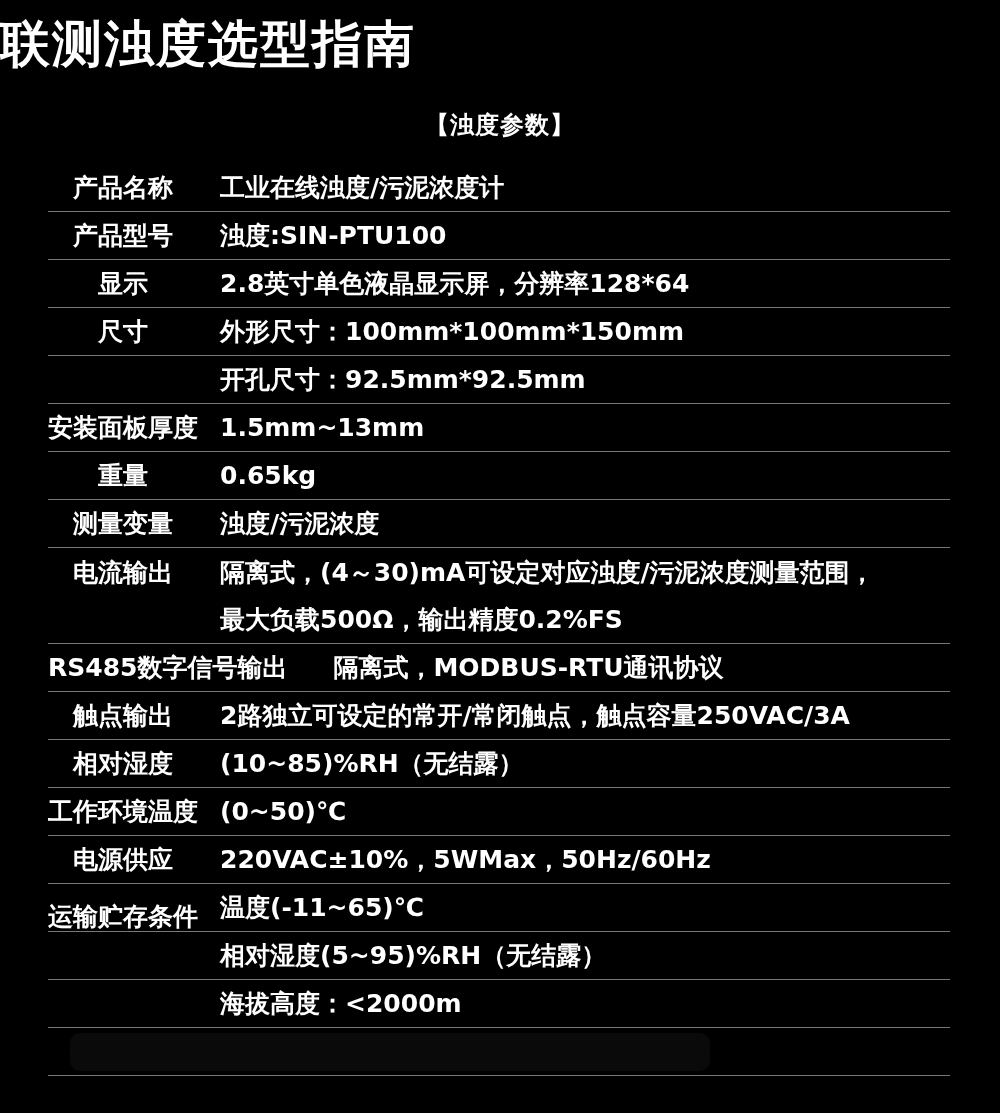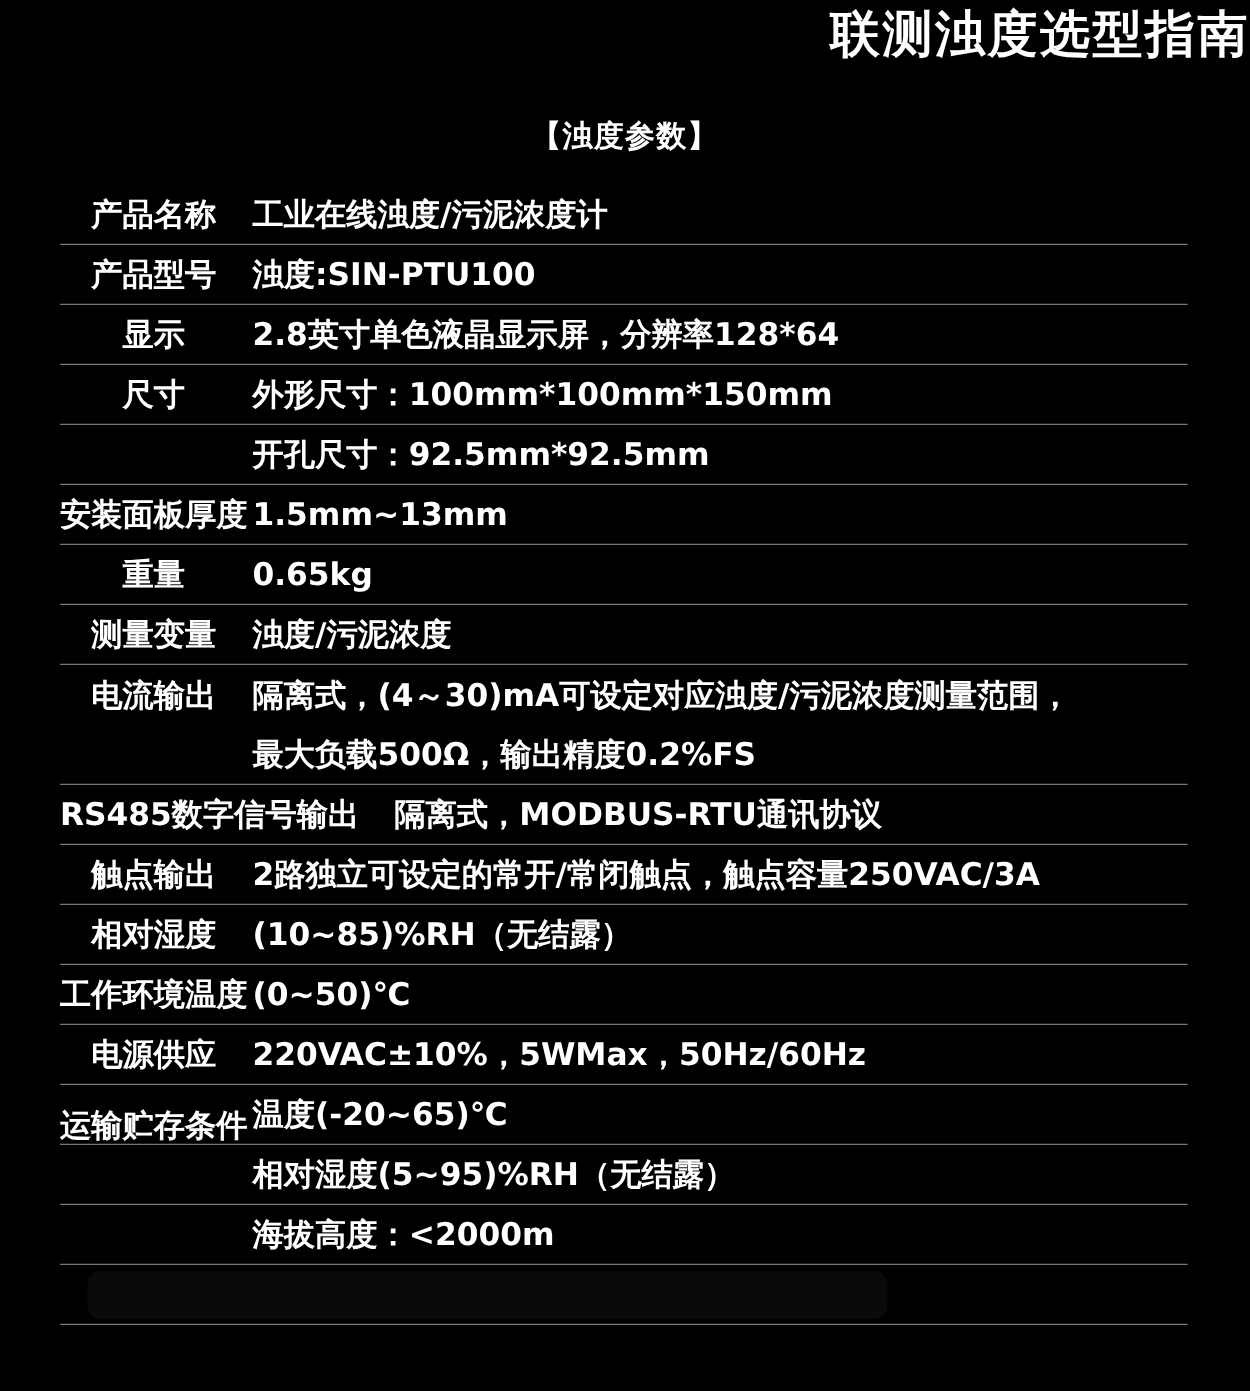--- a/index.html
+++ b/index.html
@@ -8,24 +8,25 @@
     background: #000000;
   }
   body {
     width: 1000px;
     height: 1113px;
     color: #ffffff;
     font-family: "DejaVu Sans", sans-serif;
     overflow: hidden;
   }
   .page-title {
-    text-align: right;
-    font-size: 40px;
+    text-align: left;
+    font-size: 50px;
     font-weight: bold;
     line-height: 56px;
+    margin-top: 16px;
     letter-spacing: 2px;
   }
   .section-title {
     text-align: center;
     font-size: 24px;
     font-weight: bold;
     line-height: 40px;
     margin-top: 33px;
     letter-spacing: 1px;
   }
@@ -36,20 +37,21 @@
   }
   .row {
     height: 48px;
     box-sizing: border-box;
     display: flex;
     align-items: center;
     border-bottom: 1px solid #777777;
     font-size: 25px;
     font-weight: 600;
     white-space: nowrap;
+    gap: 18px;
   }
   .row.no-div {
     border-bottom: none;
   }
   .cell.label {
     width: 150px;
     flex-shrink: 0;
     text-align: center;
   }
   .cell.value {
@@ -158,21 +160,21 @@
     <div class="cell value">(0~50)℃</div>
   </div>
 
   <div class="row">
     <div class="cell label">电源供应</div>
     <div class="cell value">220VAC±10%，5WMax，50Hz/60Hz</div>
   </div>
 
   <div class="row">
     <div class="cell label label-offset">运输贮存条件</div>
-    <div class="cell value">温度(-20~65)℃</div>
+    <div class="cell value">温度(-11~65)℃</div>
   </div>
 
   <div class="row">
     <div class="cell label"></div>
     <div class="cell value">相对湿度(5~95)%RH（无结露）</div>
   </div>
 
   <div class="row">
     <div class="cell label"></div>
     <div class="cell value">海拔高度：&lt;2000m</div>

